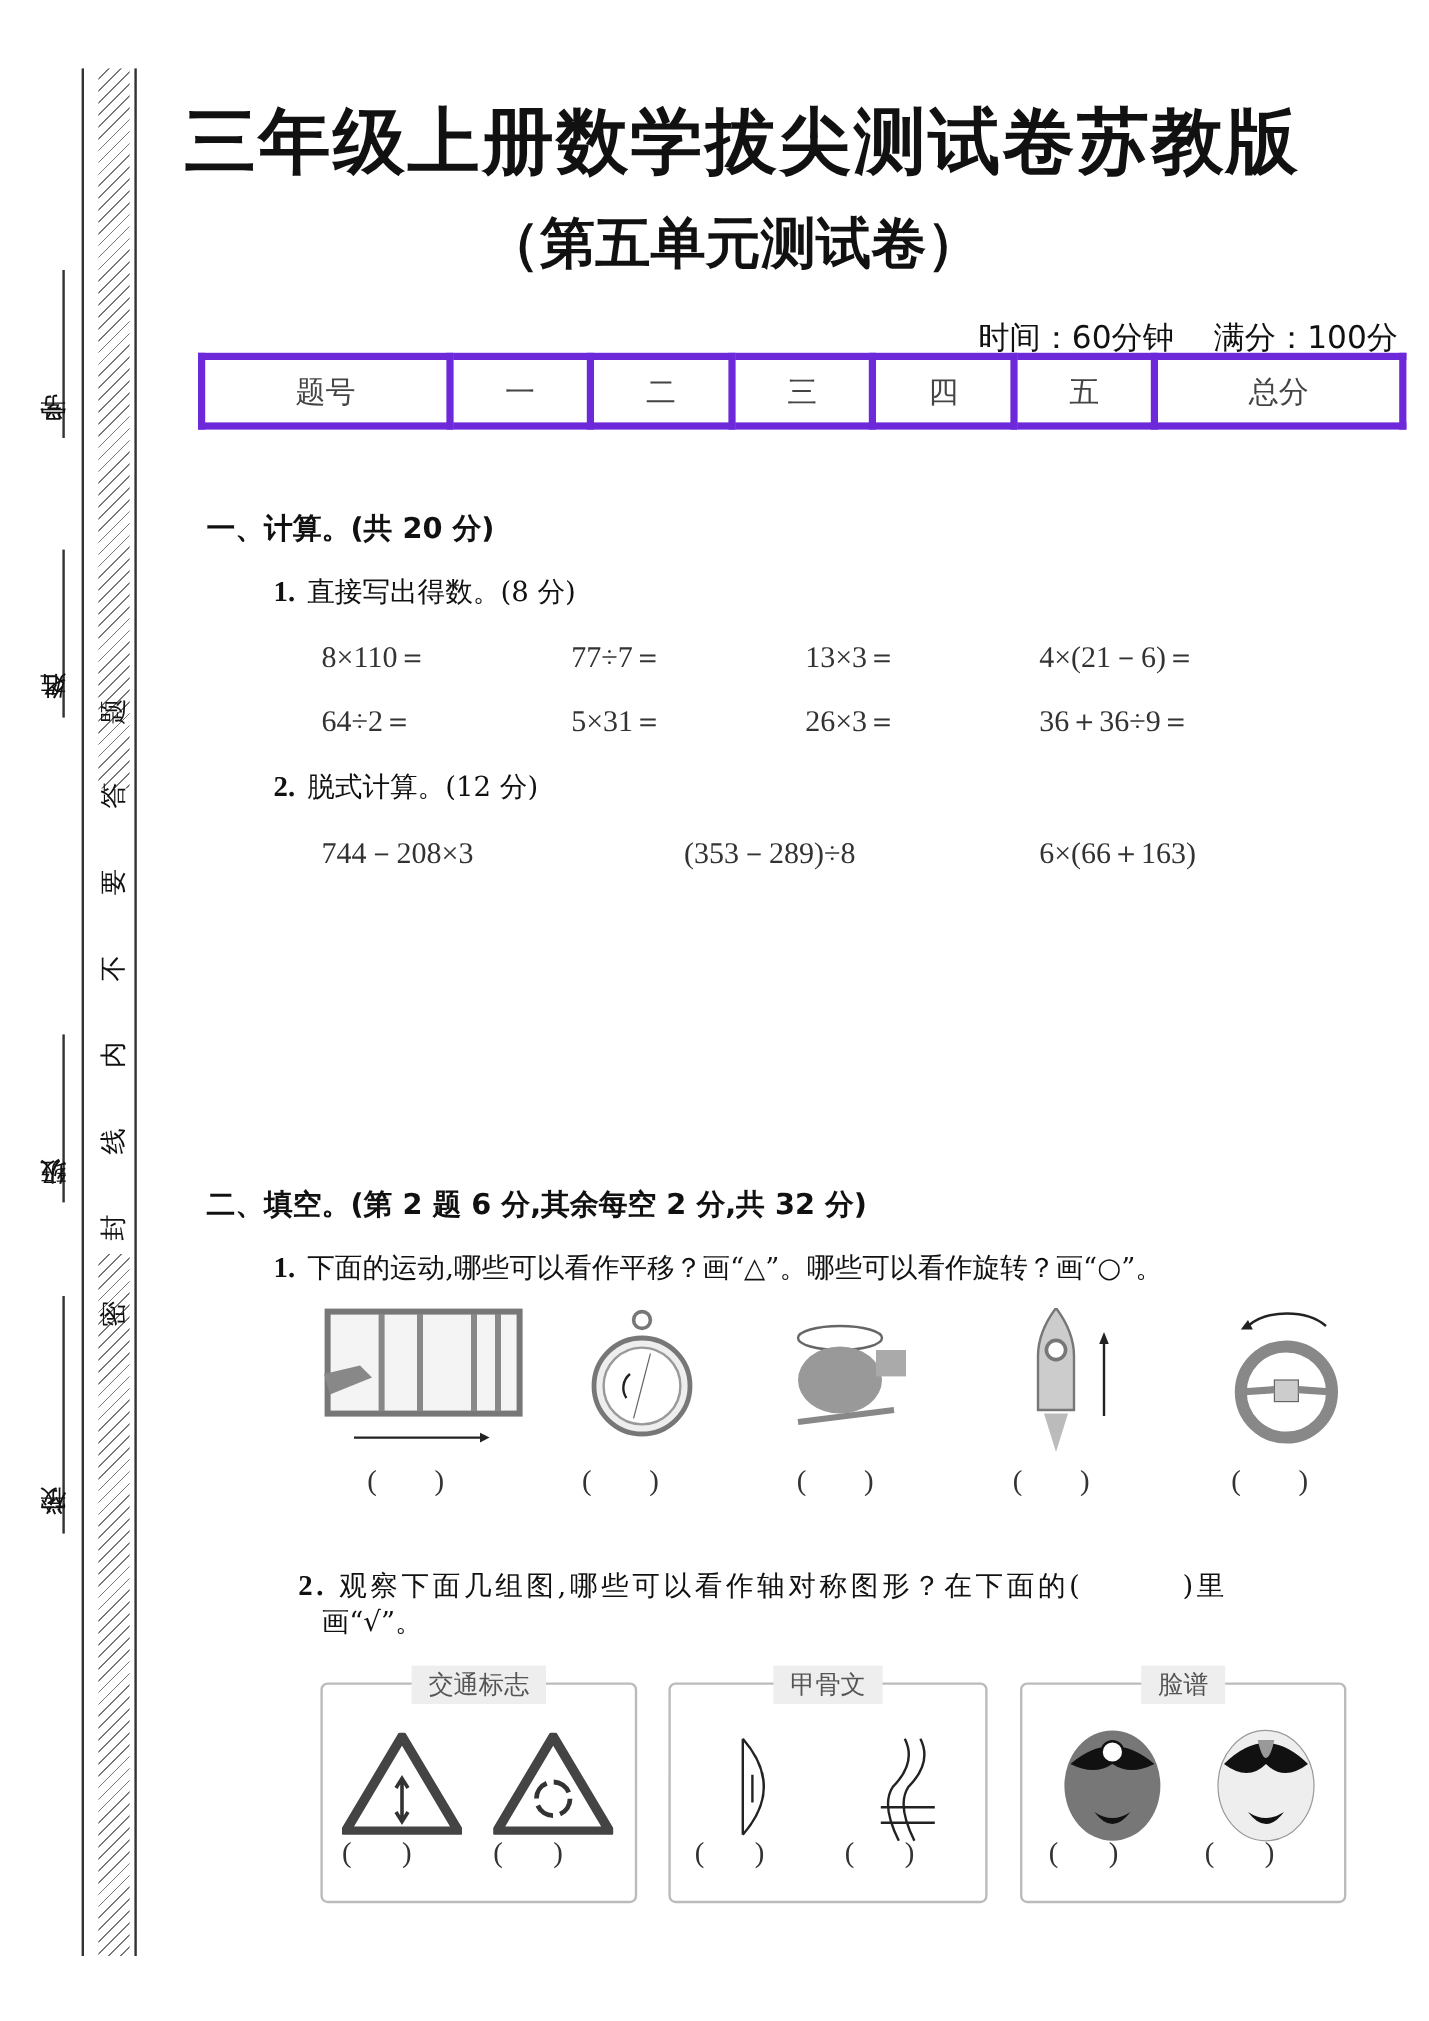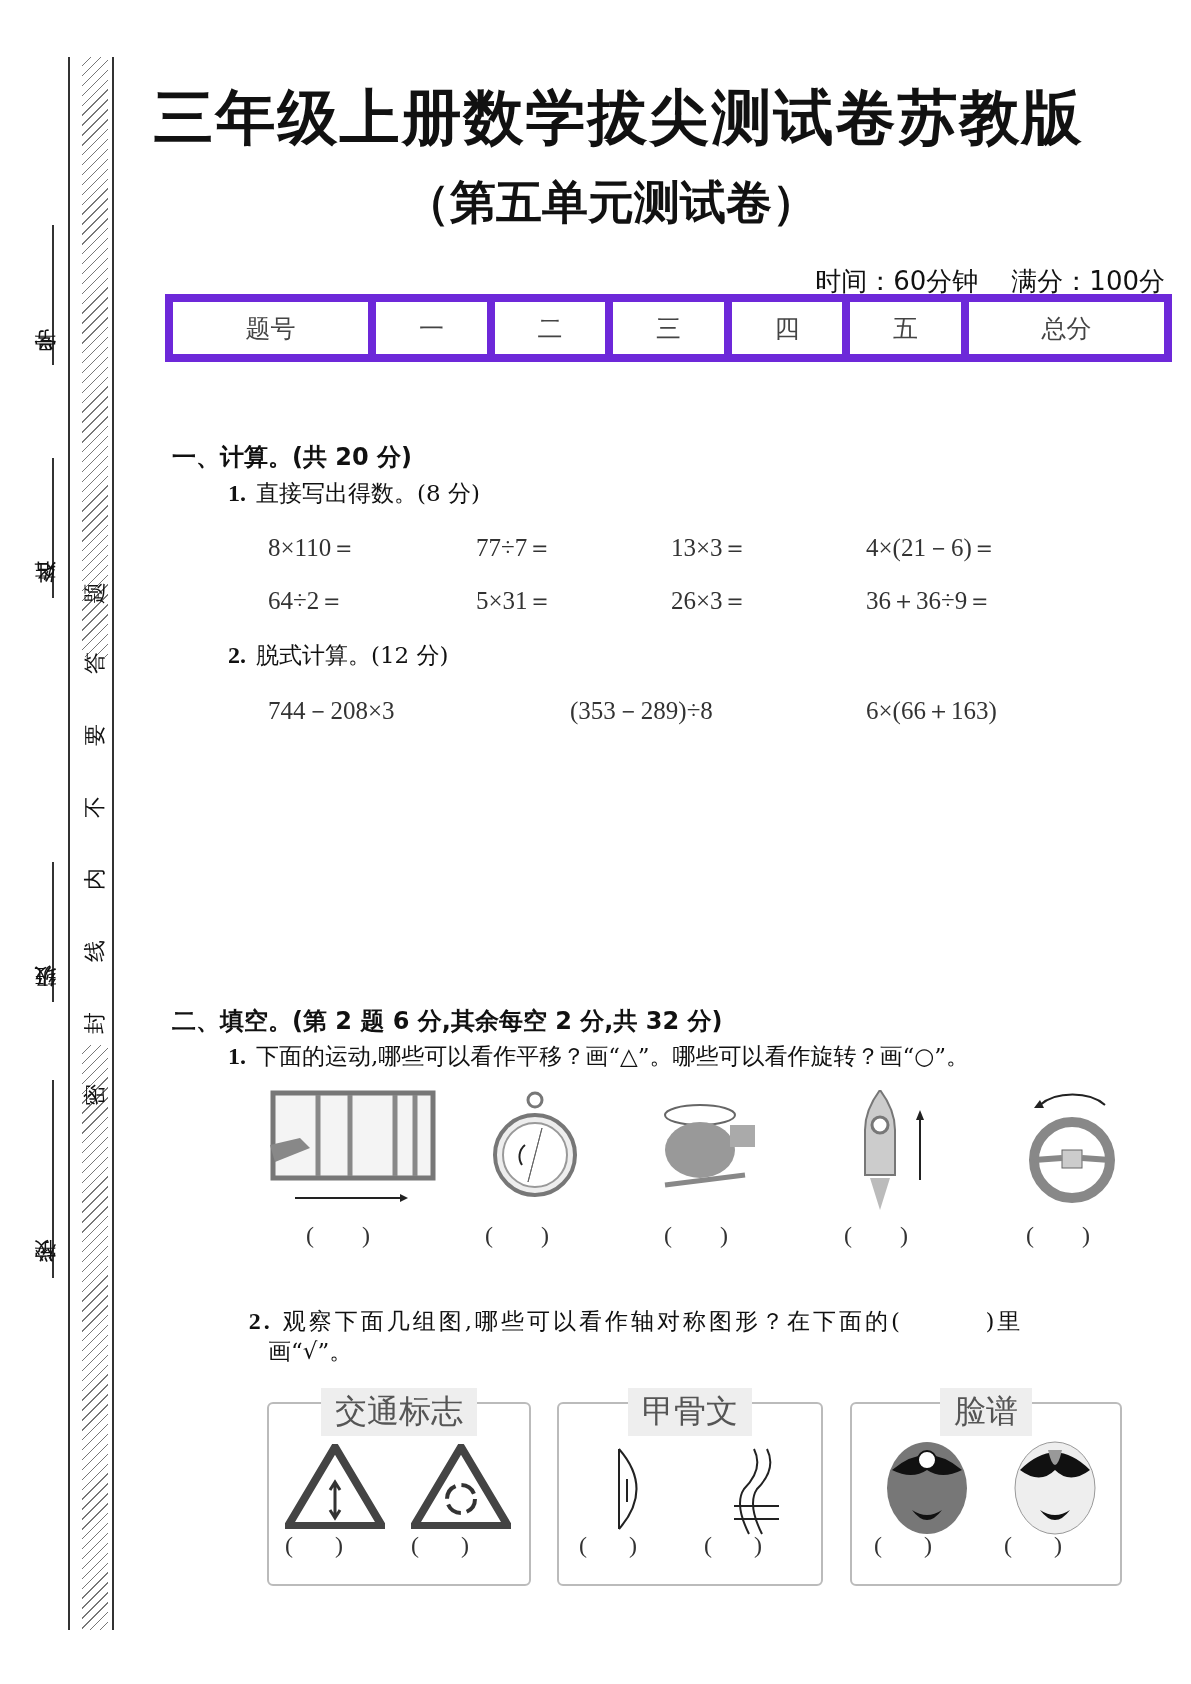--- a/index.html
+++ b/index.html
@@ -3,34 +3,34 @@
 <meta charset="utf-8">
 <style>
   html, body { margin:0; padding:0; background:#fff; }
   body { width:1191px; height:1684px; position:relative; overflow:hidden; font-family:"DejaVu Sans", sans-serif; color:#111; }
   .abs { position:absolute; }
   .serif { font-family:"DejaVu Serif", "Liberation Serif", serif; }
   .title { left:0; width:1191px; top:78px; text-align:center; font-size:60px; font-weight:bold; letter-spacing:2px; padding-left:46px; box-sizing:border-box; }
   .subtitle { left:0; width:1191px; top:172px; text-align:center; font-size:46px; font-weight:bold; padding-left:31px; box-sizing:border-box; }
   .meta { right:26px; top:264px; font-size:26px; }
   table.score { position:absolute; left:165px; top:294px; width:1007px; border-collapse:collapse; }
-  table.score td { border:8px solid #6d28d9; height:50px; text-align:center; font-size:25px; color:#444; font-family:"DejaVu Serif", serif; }
-  .h1 { left:172px; font-size:24px; font-weight:bold;margin-top:17px; }
+  table.score td { border:6px solid #6d28d9; height:50px; text-align:center; font-size:25px; color:#444; font-family:"DejaVu Serif", serif; }
+  .h1 { left:172px; font-size:24px; font-weight:bold; }
   .q { font-size:23px; }
   .q b { font-family:"Liberation Serif", serif; font-size:24px; margin-right:10px; }
   .expr { font-family:"Liberation Serif", serif; font-size:25px; color:#333; }
   .strip-line { position:absolute; width:2px; background:#333; }
   .hatch { position:absolute; left:82px; width:26px; background: repeating-linear-gradient(135deg, transparent 0 6px, #777 6px 7px); }
   .vtext { position:absolute; writing-mode:vertical-rl; transform:rotate(180deg); font-size:22px; font-family:"DejaVu Serif", serif; }
   .seal { position:absolute; left:82px; width:26px; text-align:center; font-size:22px; font-family:"DejaVu Serif", serif; transform:rotate(-90deg); }
   .blank { position:absolute; left:52px; width:2px; background:#333; }
   .paren { position:absolute; font-size:24px; color:#333; letter-spacing:0; font-family:"Liberation Serif", serif; white-space:pre; }
   .pic { position:absolute; }
   .box { position:absolute; border:2px solid #bbb; border-radius:6px; height:180px; top:1402px; }
-  .tab { position:absolute; top:-16px; left:50%; transform:translateX(-50%); background:#eee; padding:2px 14px; font-size:32px; color:#555; font-family:"DejaVu Serif", serif; white-space:nowrap; }
+  .tab { position:absolute; top:-16px; left:50%; transform:translateX(-50%); background:#eee; padding:2px 14px; font-size:21px; color:#555; font-family:"DejaVu Serif", serif; white-space:nowrap; }
 </style>
 </head>
 <body>
 
 <div class="strip-line" style="left:68px; top:57px; height:1573px;"></div>
 <div class="strip-line" style="left:112px; top:57px; height:1573px;"></div>
 <div class="hatch" style="top:57px; height:600px;"></div>
 <div class="hatch" style="top:1045px; height:585px;"></div>
 
 <div class="seal" style="top:578px;">题</div>

